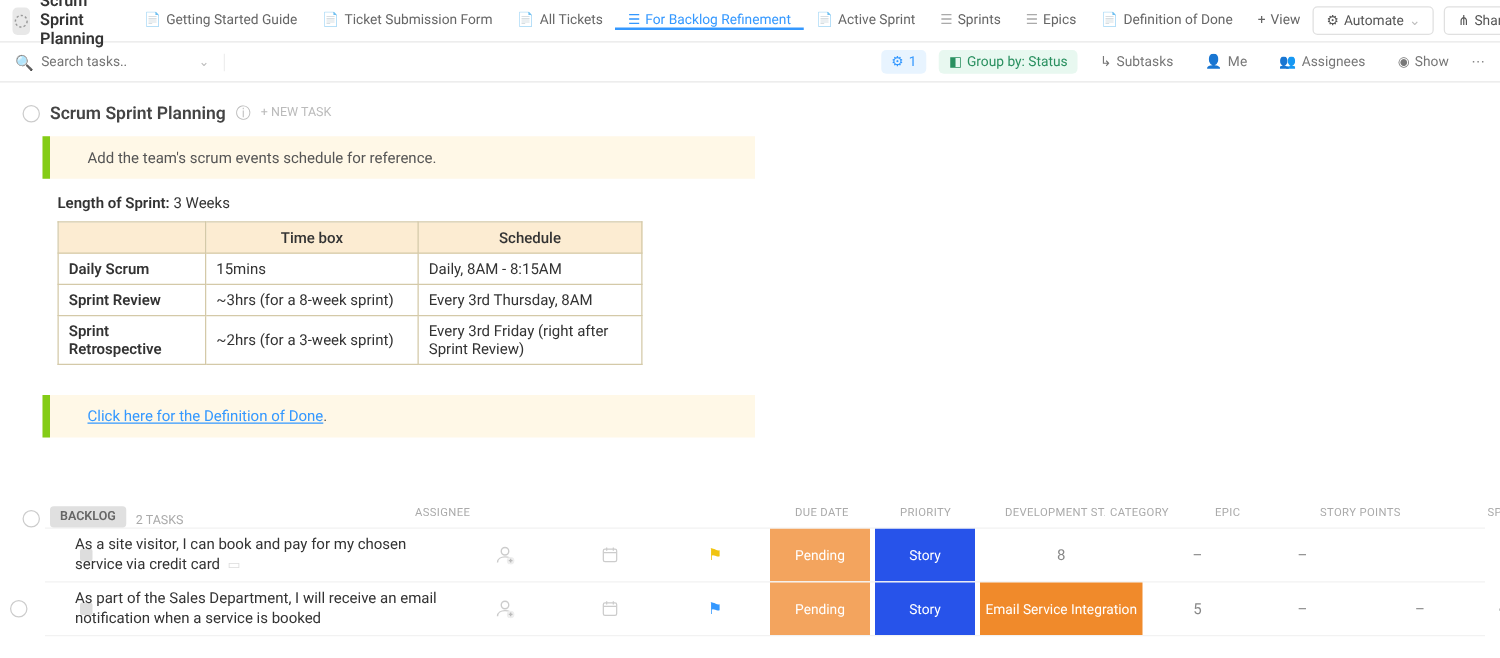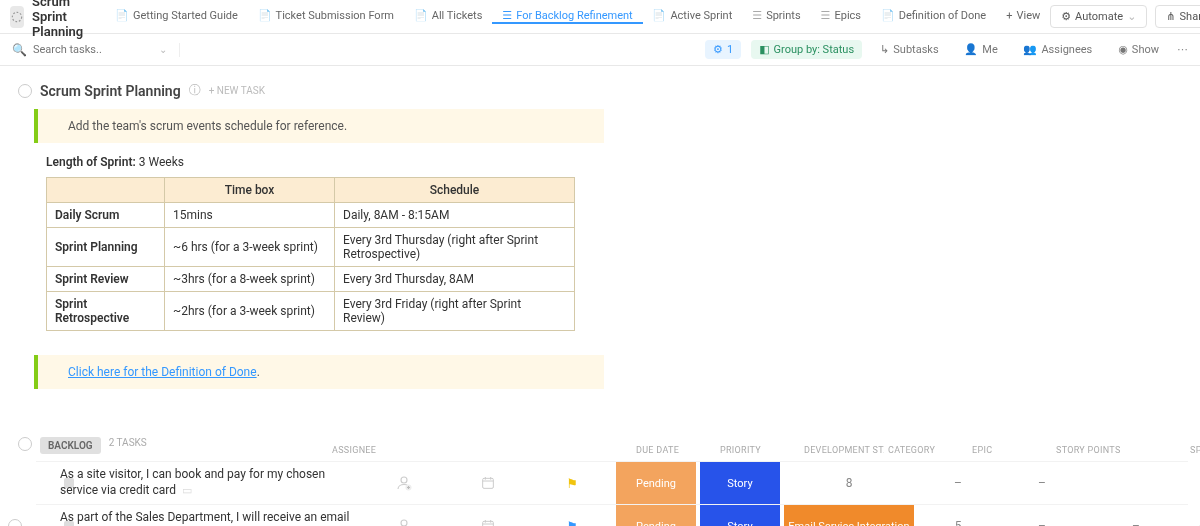--- a/index.html
+++ b/index.html
@@ -26,35 +26,35 @@
     .chip-filter { background: #e8f4ff; color: #3498ff; }
     .chip-group { background: #e8f8f0; color: #2a9060; }
 
     .content { padding: 12px 12px 0 12px; }
     .section-head { display: flex; align-items: center; gap: 8px; margin: 4px 0 10px 6px; }
     .section-circle { width: 14px; height: 14px; border: 1.5px solid #ccc; border-radius: 50%; }
     .section-title { font-weight: 600; font-size: 14px; color: #444; }
     .info-dot { color: #bbb; cursor: pointer; }
     .new-task-top { color: #bbb; font-size: 10px; }
 
-    .callout { display: flex; align-items: center; margin-left: 22px; width: 570px; height: 34px; background: #fff8e7; border-left: 4px solid #84cc16; padding-left: 30px; color: #555; font-size: 12px; margin-bottom: 12px; }
+    .callout { display: flex; align-items: center; margin-left: 22px; width: 570px; height: 34px; background: #fff8e7; border-left: 6px solid #84cc16; padding-left: 30px; color: #555; font-size: 12px; margin-bottom: 12px; }
     .callout a { color: #3498ff; text-decoration: underline; }
 
     .length-line { margin-left: 34px; font-size: 12px; margin-bottom: 8px; }
     .length-line b { font-weight: 600; }
 
-    .sched-table { margin-left: 34px; border-collapse: collapse; width: 529px; font-size: 12px; }
+    .sched-table { margin-left: 34px; border-collapse: collapse; width: 468px; font-size: 12px; }
     .sched-table th, .sched-table td { border: 1px solid #d4c9a8; padding: 5px 8px; text-align: left; }
     .sched-table thead th { background: #fcecd2; font-weight: 500; text-align: center; }
     .sched-table .rowlabel { font-weight: 600; }
     .sched-table td:first-child { width: 118px; }
     .sched-table td:nth-child(2) { width: 170px; }
 
     .list-area { margin-top: 48px; }
-    .group-row { display: flex; align-items: flex-start; gap: 8px; padding-left: 34px; height: 24px; }
+    .group-row { display: flex; align-items: flex-end; gap: 8px; padding-left: 34px; height: 24px; }
     .group-chip { background: #e0e0e0; color: #666; font-size: 10px; font-weight: 600; padding: 3px 8px; border-radius: 3px; }
     .group-count { color: #aaa; font-size: 10px; }
 
     .headers-row { display: grid; grid-template-columns: 300px 80px 80px 80px 80px 80px 130px 80px 80px 100px 30px; gap: 4px; margin-left: 44px; align-items: center; height: 22px; color: #aaa; font-size: 9px; letter-spacing: .3px; }
     .headers-row > div { text-align: left; overflow: hidden; white-space: nowrap; }
     .headers-row > div:first-child { text-align: left; }
 
     .task-row { display: grid; grid-template-columns: 20px 300px 80px 80px 80px 80px 80px 130px 80px 80px 100px 30px; gap: 4px; margin-left: 24px; align-items: center; min-height: 42px; border-top: 1px solid #f2f2f2; }
     .task-row:last-of-type { border-bottom: 1px solid #f2f2f2; }
     .status-sq { width: 10px; height: 10px; background: #ddd; border-radius: 2px; margin-left: 28px; }
@@ -199,25 +199,20 @@
         <th>Schedule</th>
       </tr>
     </thead>
     <tbody id="sched-body">
         <tr>
           <td class="rowlabel">Daily Scrum</td>
                   <td>15mins</td>
                   <td>Daily, 8AM - 8:15AM</td>
         </tr>
         <tr>
-          <td class="rowlabel">Sprint Planning</td>
-                  <td>~6 hrs (for a 3-week sprint)</td>
-                  <td>Every 3rd Thursday (right after Sprint Retrospective)</td>
-        </tr>
-        <tr>
           <td class="rowlabel">Sprint Review</td>
                   <td>~3hrs (for a 8-week sprint)</td>
                   <td>Every 3rd Thursday, 8AM</td>
         </tr>
         <tr>
           <td class="rowlabel">Sprint Retrospective</td>
                   <td>~2hrs (for a 3-week sprint)</td>
                   <td>Every 3rd Friday (right after Sprint Review)</td>
         </tr>
       </tbody>

